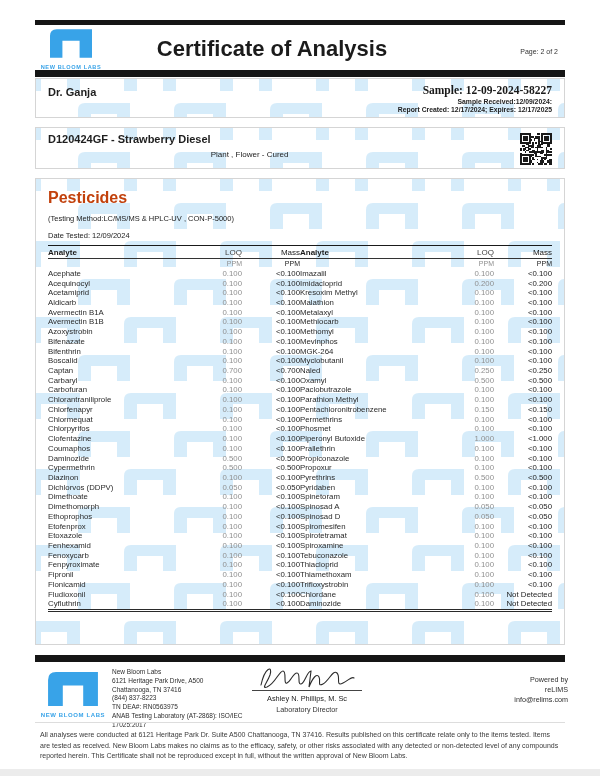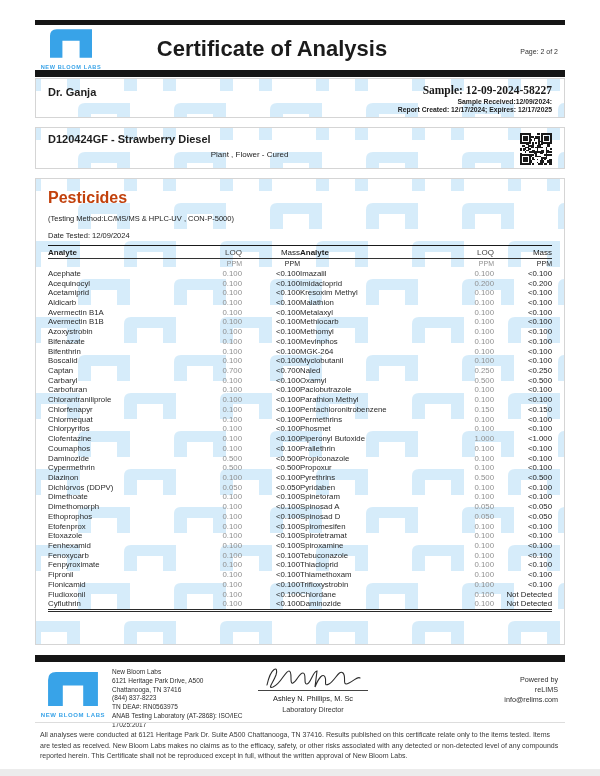--- a/index.html
+++ b/index.html
@@ -53,25 +53,25 @@
   .c-mass { width:58px; text-align:right; color:#1c1c1c; }
   .thead .c-name { font-weight:700; color:#1a1a1a; }
   .thead .c-loq { color:#444; }
   .thead .c-mass { font-weight:400; color:#1a1a1a; }
   .tbl-end { height:3px; border-top:1px solid #2a2a2a; border-bottom:1.6px solid #2a2a2a; }
 
   
   .foot-logo { position:absolute; top:672px; left:40px; width:66px; text-align:center; }
   .foot-logo .logo-text { font-size:6px; }
   .foot-addr { position:absolute; top:668px; left:112px; width:160px; font-size:6.5px; line-height:8.8px; color:#2e2e2e; }
-  .sig-block { position:absolute; top:663px; left:258px; width:110px; text-align:center; }
+  .sig-block { position:absolute; top:663px; left:252px; width:110px; text-align:center; }
   .sig-line { border-bottom:1px solid #444; margin-top:-3px; }
   .sig-name { font-size:7.4px; color:#222; margin-top:2.5px; }
   .sig-title { font-size:7.2px; color:#333; margin-top:2.5px; }
-  .powered { position:absolute; top:675px; right:42px; text-align:right; font-size:7.2px; line-height:10px; color:#2e2e2e; }
+  .powered { position:absolute; top:675px; right:32px; text-align:right; font-size:7.2px; line-height:10px; color:#2e2e2e; }
 
   .foot-divider { position:absolute; top:722px; left:35px; right:35px; border-top:1px solid #ddd; }
   .disclaimer { position:absolute; top:730px; left:40px; right:40px; font-size:7px; line-height:10.5px; color:#3a3a3a; }
   .page-edge { position:absolute; left:0; right:0; top:769px; height:7px; background:#ececec; }
 </style>
 </head>
 <body>
 
 <div class="page">
 

